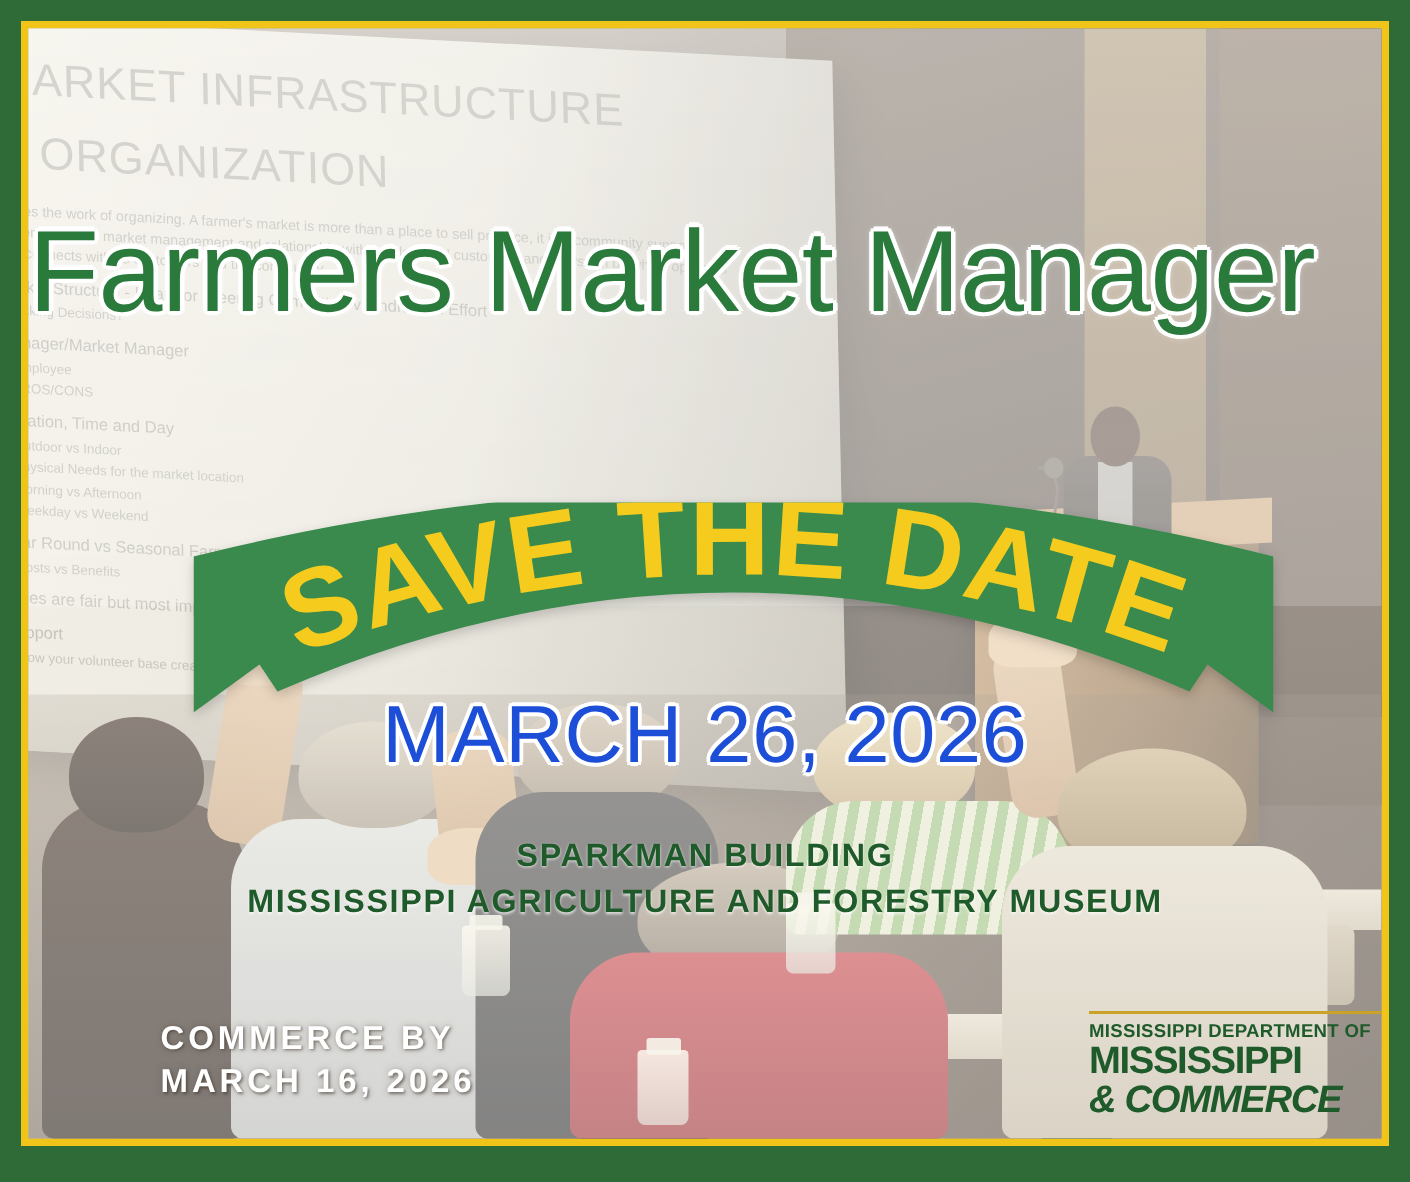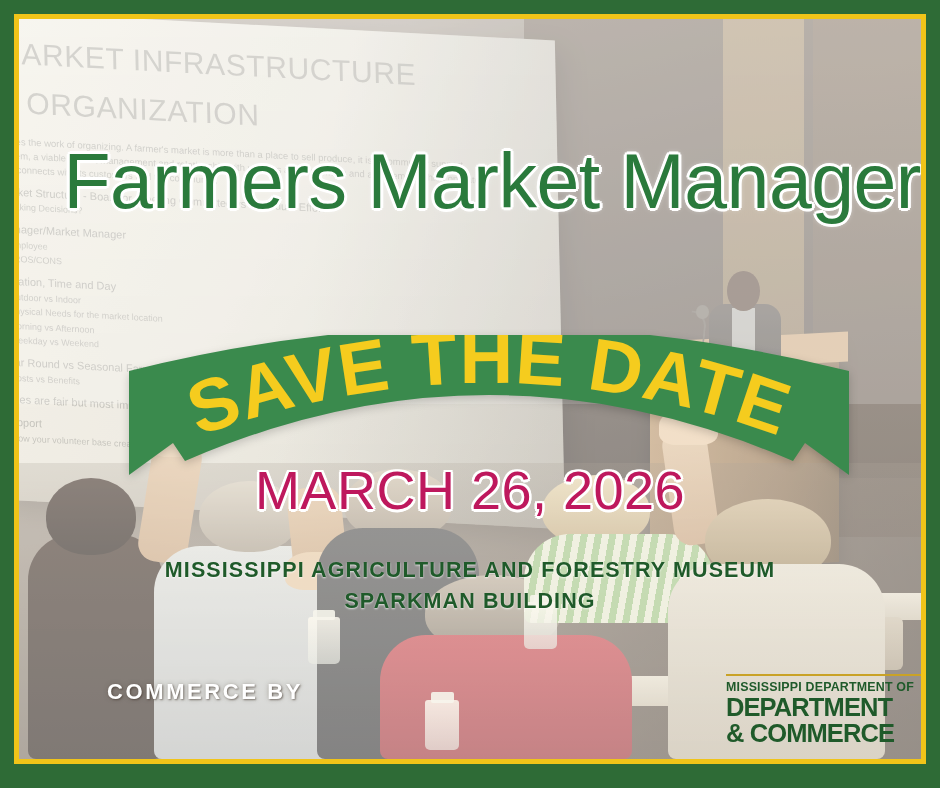--- a/index.html
+++ b/index.html
@@ -124,49 +124,48 @@
     inset:0;background:linear-gradient(180deg,rgba(244,226,168,.20),rgba(238,214,150,.28));
     mix-blend-mode:multiply;
   }
   #veil{inset:0;background:rgba(255,255,255,.42);}
   #veil2{left:0;top:0;width:100%;height:52%;background:rgba(255,255,255,.18);}
 
   
   #content{position:absolute;inset:0;}
 
   #title{
-    position:absolute;left:0;right:0;top:74px;text-align:right;
+    position:absolute;left:0;right:0;top:74px;text-align:left;
     font-family:"Liberation Sans Narrow","Liberation Sans",sans-serif;
     font-size:77px;line-height:.94;font-weight:400;color:#2a7a3c;
     letter-spacing:-.5px;
     text-shadow:
       -2px -2px 0 #fff, 2px -2px 0 #fff, -2px 2px 0 #fff, 2px 2px 0 #fff,
       -3px 0 0 #fff, 3px 0 0 #fff, 0 -3px 0 #fff, 0 3px 0 #fff,
       0 0 6px rgba(255,255,255,.9);
-    margin-left: 44px;
   }
   #title .l2{display:block;}
 
   
   #ribbon{position:absolute;left:110px;top:316px;width:720px;height:140px;}
   #ribbon svg{display:block;width:100%;height:100%;
     filter:drop-shadow(0 3px 4px rgba(0,0,0,.18));}
   #ribbon-text{
     position:absolute;left:0;top:0;width:100%;height:100%;
   }
   #ribbon-text svg{width:100%;height:100%;filter:none;}
   #ribbon-text text{
     font-family:"Liberation Sans",sans-serif;
     font-size:74px;font-weight:700;fill:#f5cc1e;letter-spacing:1px;
   }
 
   #date{
     position:absolute;left:0;right:0;top:440px;text-align:center;
     font-family:"Liberation Sans Narrow","Liberation Sans",sans-serif;
-    font-size:54px;font-weight:400;color:#be185d;letter-spacing:.5px;
+    font-size:54px;font-weight:400;color:#1d4ed8;letter-spacing:.5px;
     text-shadow:
       -2px -2px 0 #fff, 2px -2px 0 #fff, -2px 2px 0 #fff, 2px 2px 0 #fff,
       -2.5px 0 0 #fff, 2.5px 0 0 #fff, 0 -2.5px 0 #fff, 0 2.5px 0 #fff;
   }
 
   #venue{
     position:absolute;left:0;right:0;top:536px;text-align:center;
     color:#1f5a2a;font-weight:700;font-size:21.5px;line-height:1.42;
     letter-spacing:1.1px;
     text-shadow:0 1px 2px rgba(255,255,255,.75);
@@ -180,21 +179,21 @@
   }
 
   
   #logo{position:absolute;left:707px;top:655px;width:196px;}
   #logo-rule{height:2px;background:#c9a227;margin-bottom:5px;}
   #logo-l1{color:#1f5a2a;font-weight:700;font-size:12.4px;letter-spacing:.2px;
     line-height:1.05;white-space:nowrap;}
   #logo-l2{color:#1f5a2a;font-weight:700;font-size:25.5px;line-height:1.02;
     letter-spacing:-.9px;white-space:nowrap;}
   #logo-l3{color:#1f5a2a;font-weight:700;font-size:25.5px;line-height:1.02;
-    letter-spacing:-.9px;white-space:nowrap;}
+    letter-spacing:-.9px;white-space:nowrap;font-style:italic;}
 </style>
 </head>
 <body>
 
 <div id="flyer">
   <div id="goldframe">
 
     <div id="photo">
       <div class="layer" id="room-wall"></div>
       <div class="layer" id="back-dark"></div>
@@ -301,30 +300,31 @@
             <text text-anchor="middle">
               <textPath href="#arcpath" startOffset="50%" id="ribbon-textpath">SAVE THE DATE</textPath>
             </text>
           </svg>
         </div>
       </div>
 
       <div id="date">MARCH 26, 2026</div>
 
       <div id="venue">
+        <div>SPARKMAN BUILDING</div>
         <div>MISSISSIPPI AGRICULTURE AND FORESTRY MUSEUM</div>
-        <div>SPARKMAN BUILDING</div>
       </div>
 
       <div id="register">
         <div>COMMERCE BY</div>
+        <div>MARCH 16, 2026</div>
       </div>
 
       <div id="logo">
         <div id="logo-rule"></div>
         <div id="logo-l1">MISSISSIPPI DEPARTMENT OF</div>
-        <div id="logo-l2">DEPARTMENT</div>
+        <div id="logo-l2">MISSISSIPPI</div>
         <div id="logo-l3">&amp; COMMERCE</div>
       </div>
 
     </div>
   </div>
 </div>
 
 </body></html>

